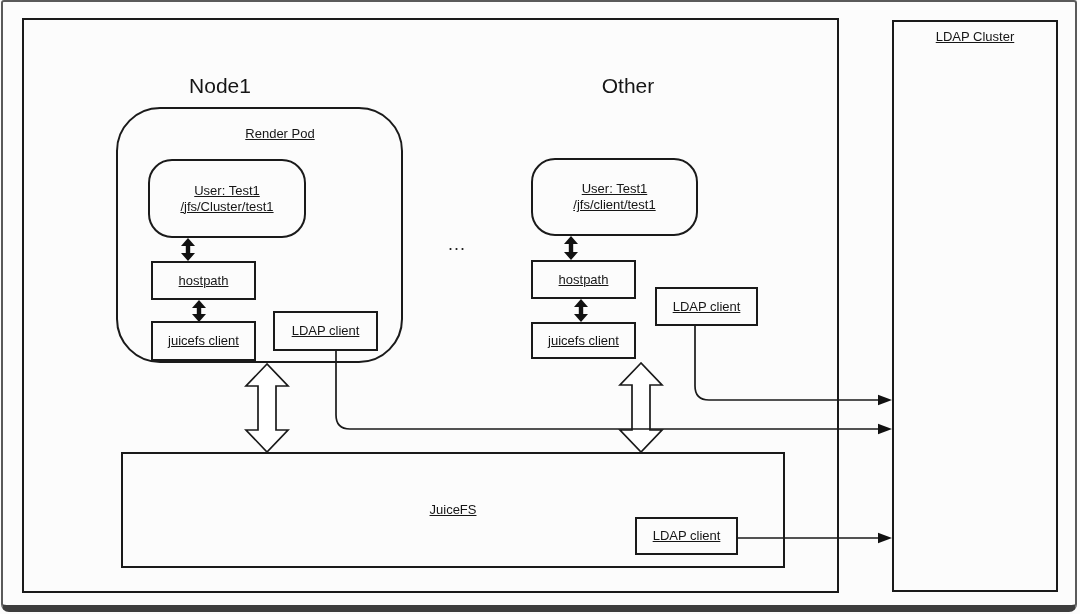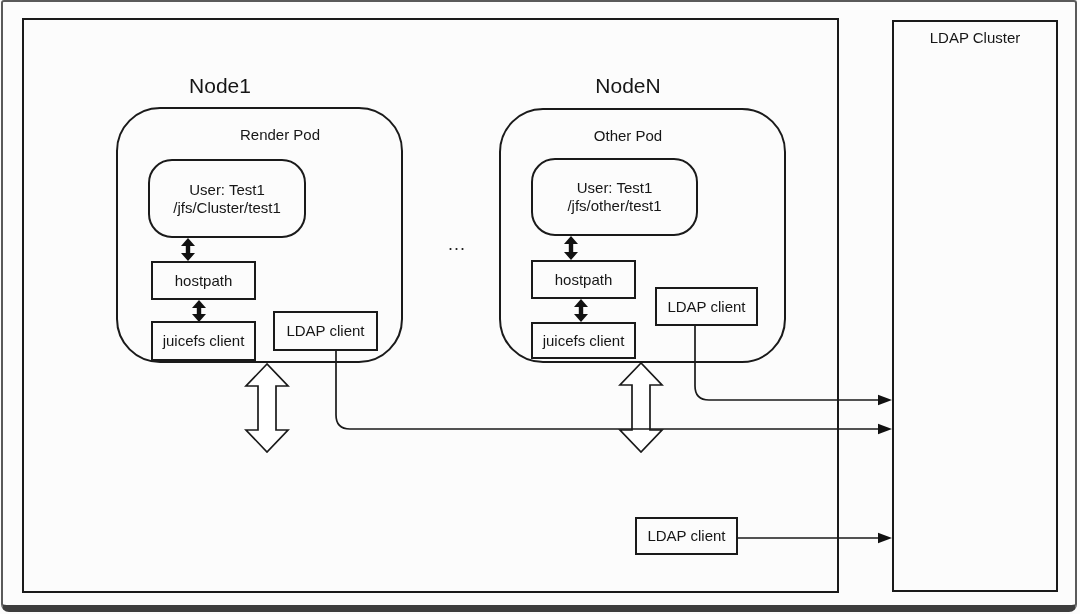--- a/index.html
+++ b/index.html
@@ -14,21 +14,21 @@
     position:absolute; left:1px; top:0; right:3px; bottom:2px;
     border:2px solid #5a5a5a; border-bottom:7px solid #3d3d3d;
     border-radius:3px 3px 8px 8px;
     pointer-events:none;
   }
   .wires { position:absolute; left:0; top:0; width:1080px; height:614px; }
   .box {
     position:absolute; box-sizing:border-box;
     border:2px solid #1a1a1a; background:transparent;
     display:flex; align-items:center; justify-content:center;
-    font-size:15px; line-height:1.2; text-align:center;
+    font-size:13px; line-height:1.2; text-align:center;text-decoration:underline;
   }
   .rounded-lg { border-radius:44px; }
   .rounded-md { border-radius:24px; }
   .lbl {
     position:absolute; font-size:21px; text-align:center; white-space:nowrap;
   }
   .pod-box { align-items:flex-start; justify-content:center;padding-left:41px; }
   .user-box span { display:block; }
   .ellipsis { font-size:18px; letter-spacing:1px; color:#222; }
 </style>
@@ -81,42 +81,42 @@
   <div class="box" style="left:151px; top:321px; width:105px; height:40px;">
     <span>juicefs client</span>
   </div>
 
   <div class="box" style="left:273px; top:311px; width:105px; height:40px;">
     <span>LDAP client</span>
   </div>
 
   <div class="lbl ellipsis" style="left:437px; top:234px; width:40px;">...</div>
 
-  <div class="lbl" style="left:558px; top:74px; width:140px;">NodeN</div>
+  <div class="lbl" style="left:558px; top:74px; width:140px;">Other</div>
 
-  <div class="box rounded-lg pod-box" style="left:499px; top:108px; width:287px; height:255px;">
-    <span style="margin-top:17px; margin-right:70px;">Other Pod</span>
-  </div>
 
   <div class="box rounded-md user-box" style="left:531px; top:158px; width:167px; height:78px; flex-direction:column;">
     <span>User: Test1</span>
-    <span>/jfs/other/test1</span>
+    <span>/jfs/client/test1</span>
   </div>
 
   <div class="box" style="left:531px; top:260px; width:105px; height:39px;">
     <span>hostpath</span>
   </div>
 
   <div class="box" style="left:531px; top:322px; width:105px; height:37px;">
     <span>juicefs client</span>
   </div>
 
   <div class="box" style="left:655px; top:287px; width:103px; height:39px;">
     <span>LDAP client</span>
   </div>
 
+  <div class="box" style="left:121px; top:452px; width:664px; height:116px;">
+    <span>JuiceFS</span>
+  </div>
 
   <div class="box" style="left:635px; top:517px; width:103px; height:38px;">
     <span>LDAP client</span>
   </div>
 
   <div class="frame"></div>
 </div>
 
 </body></html>

